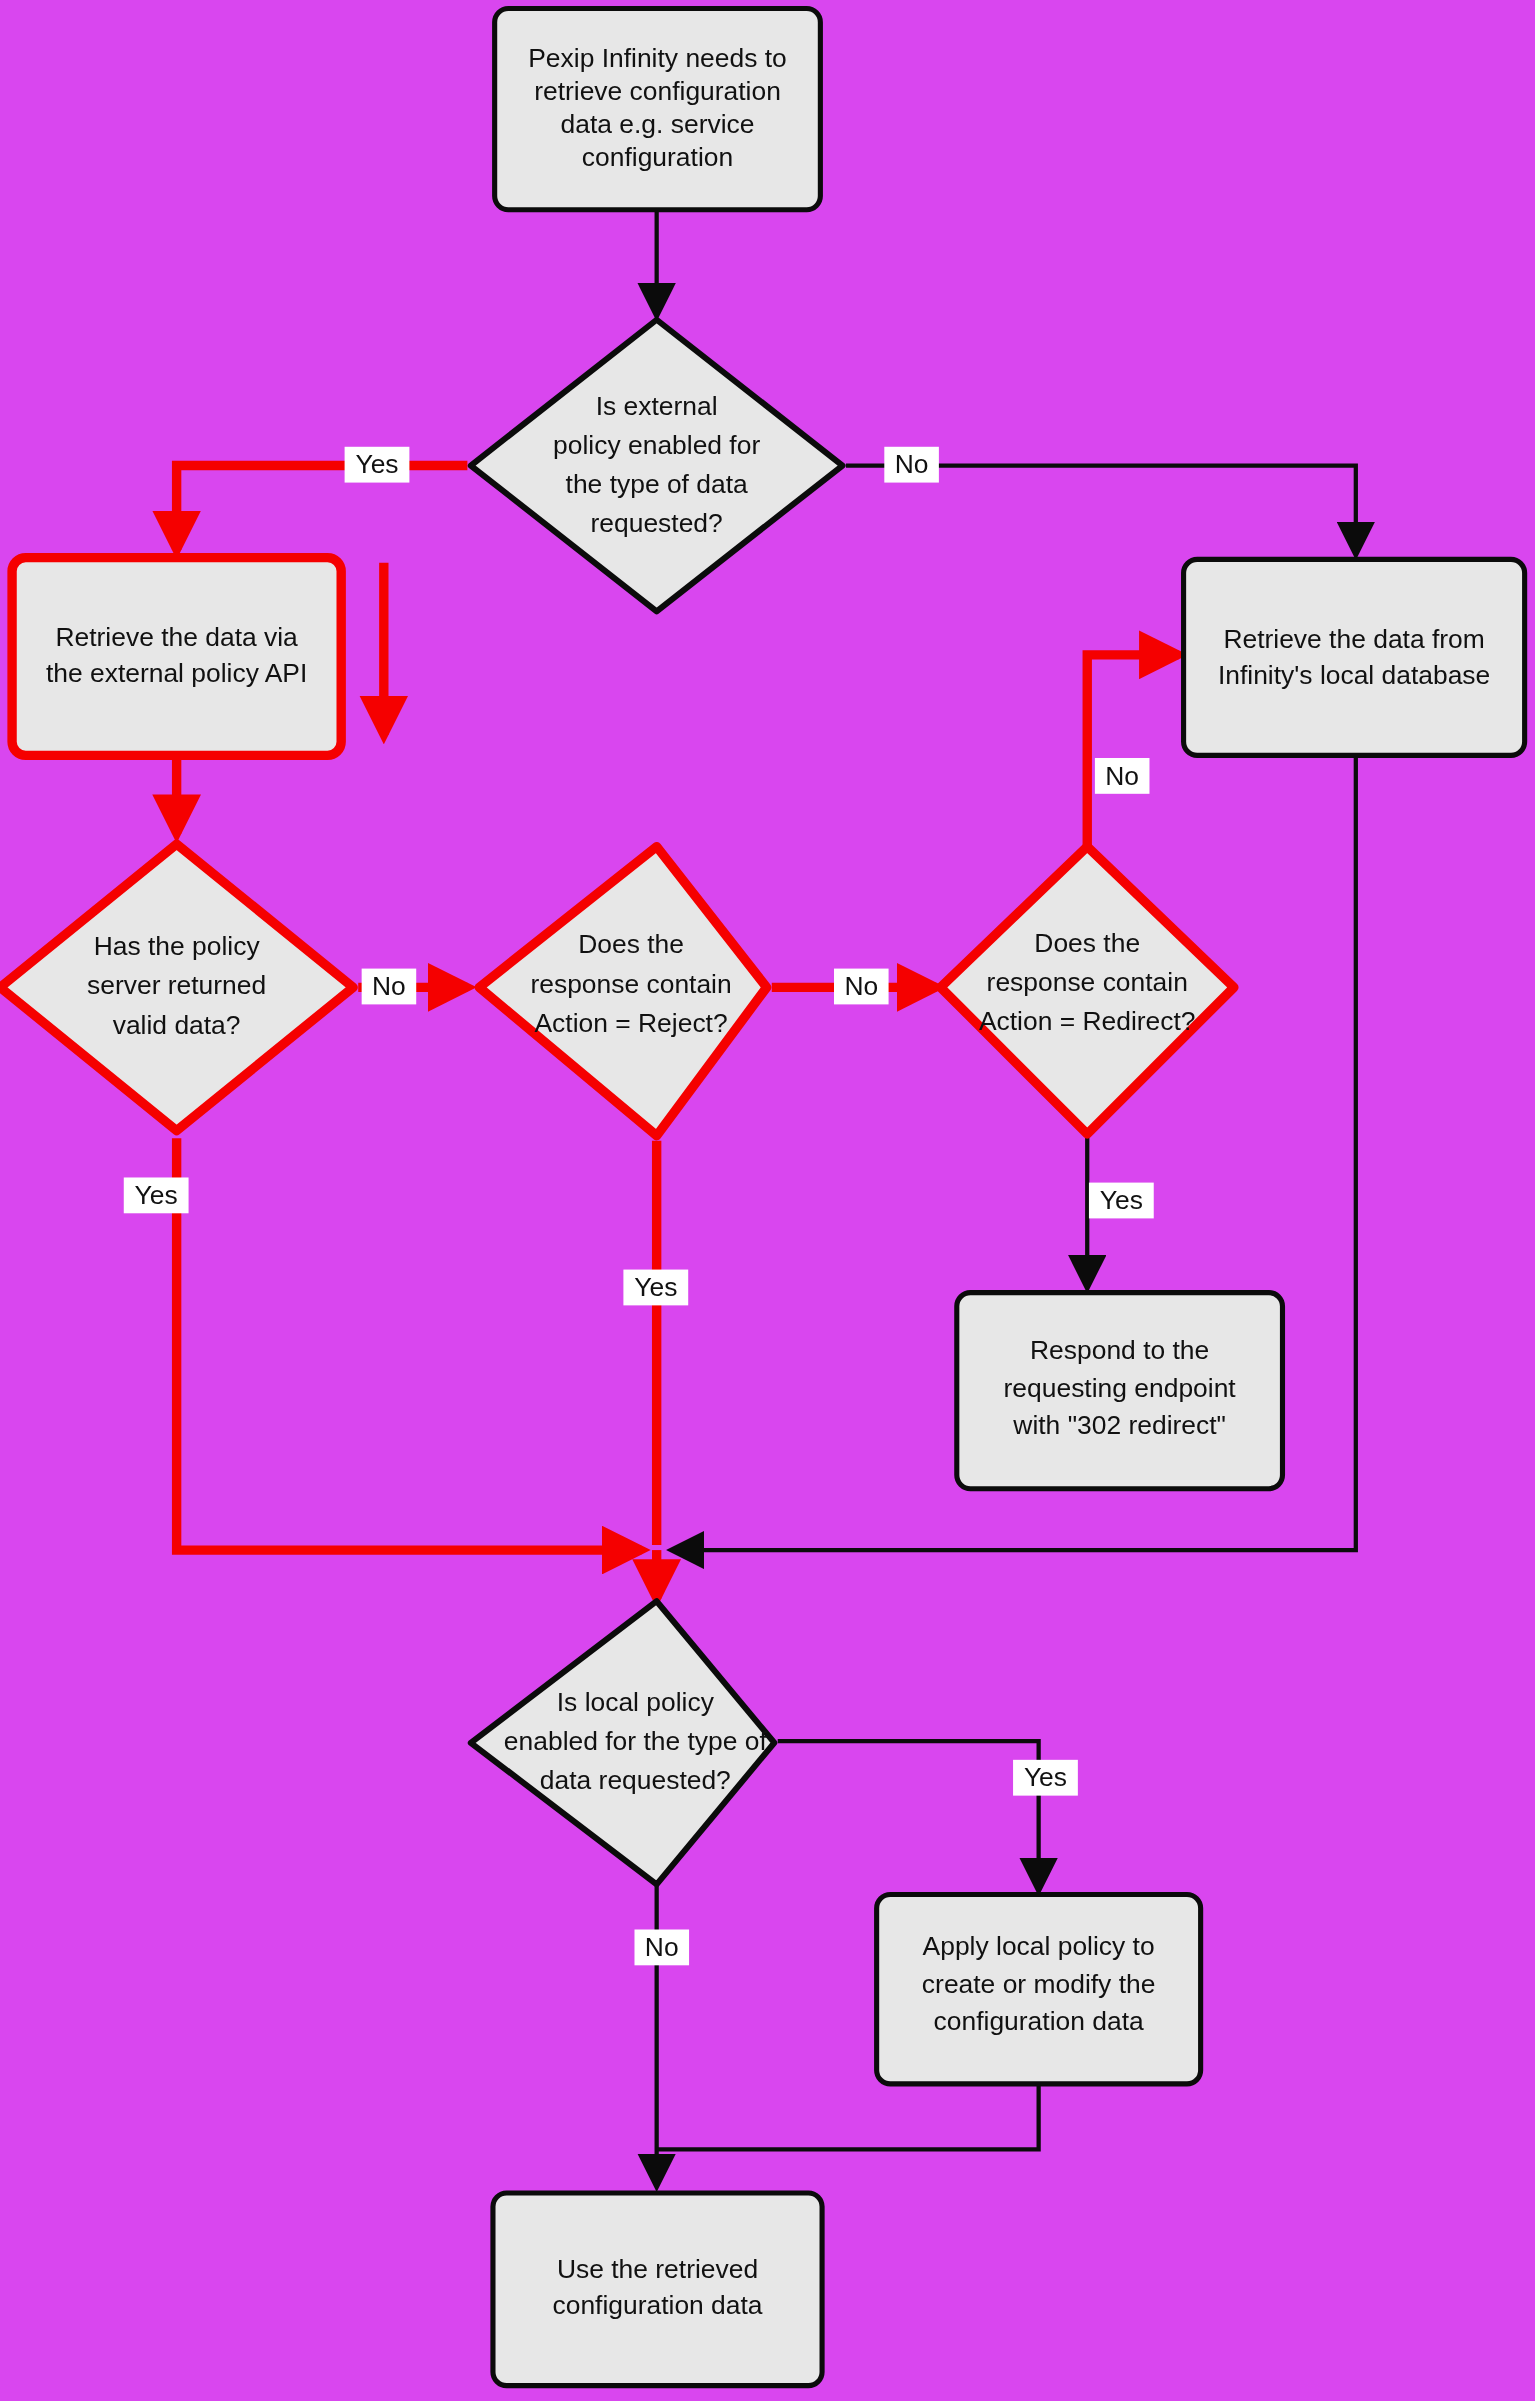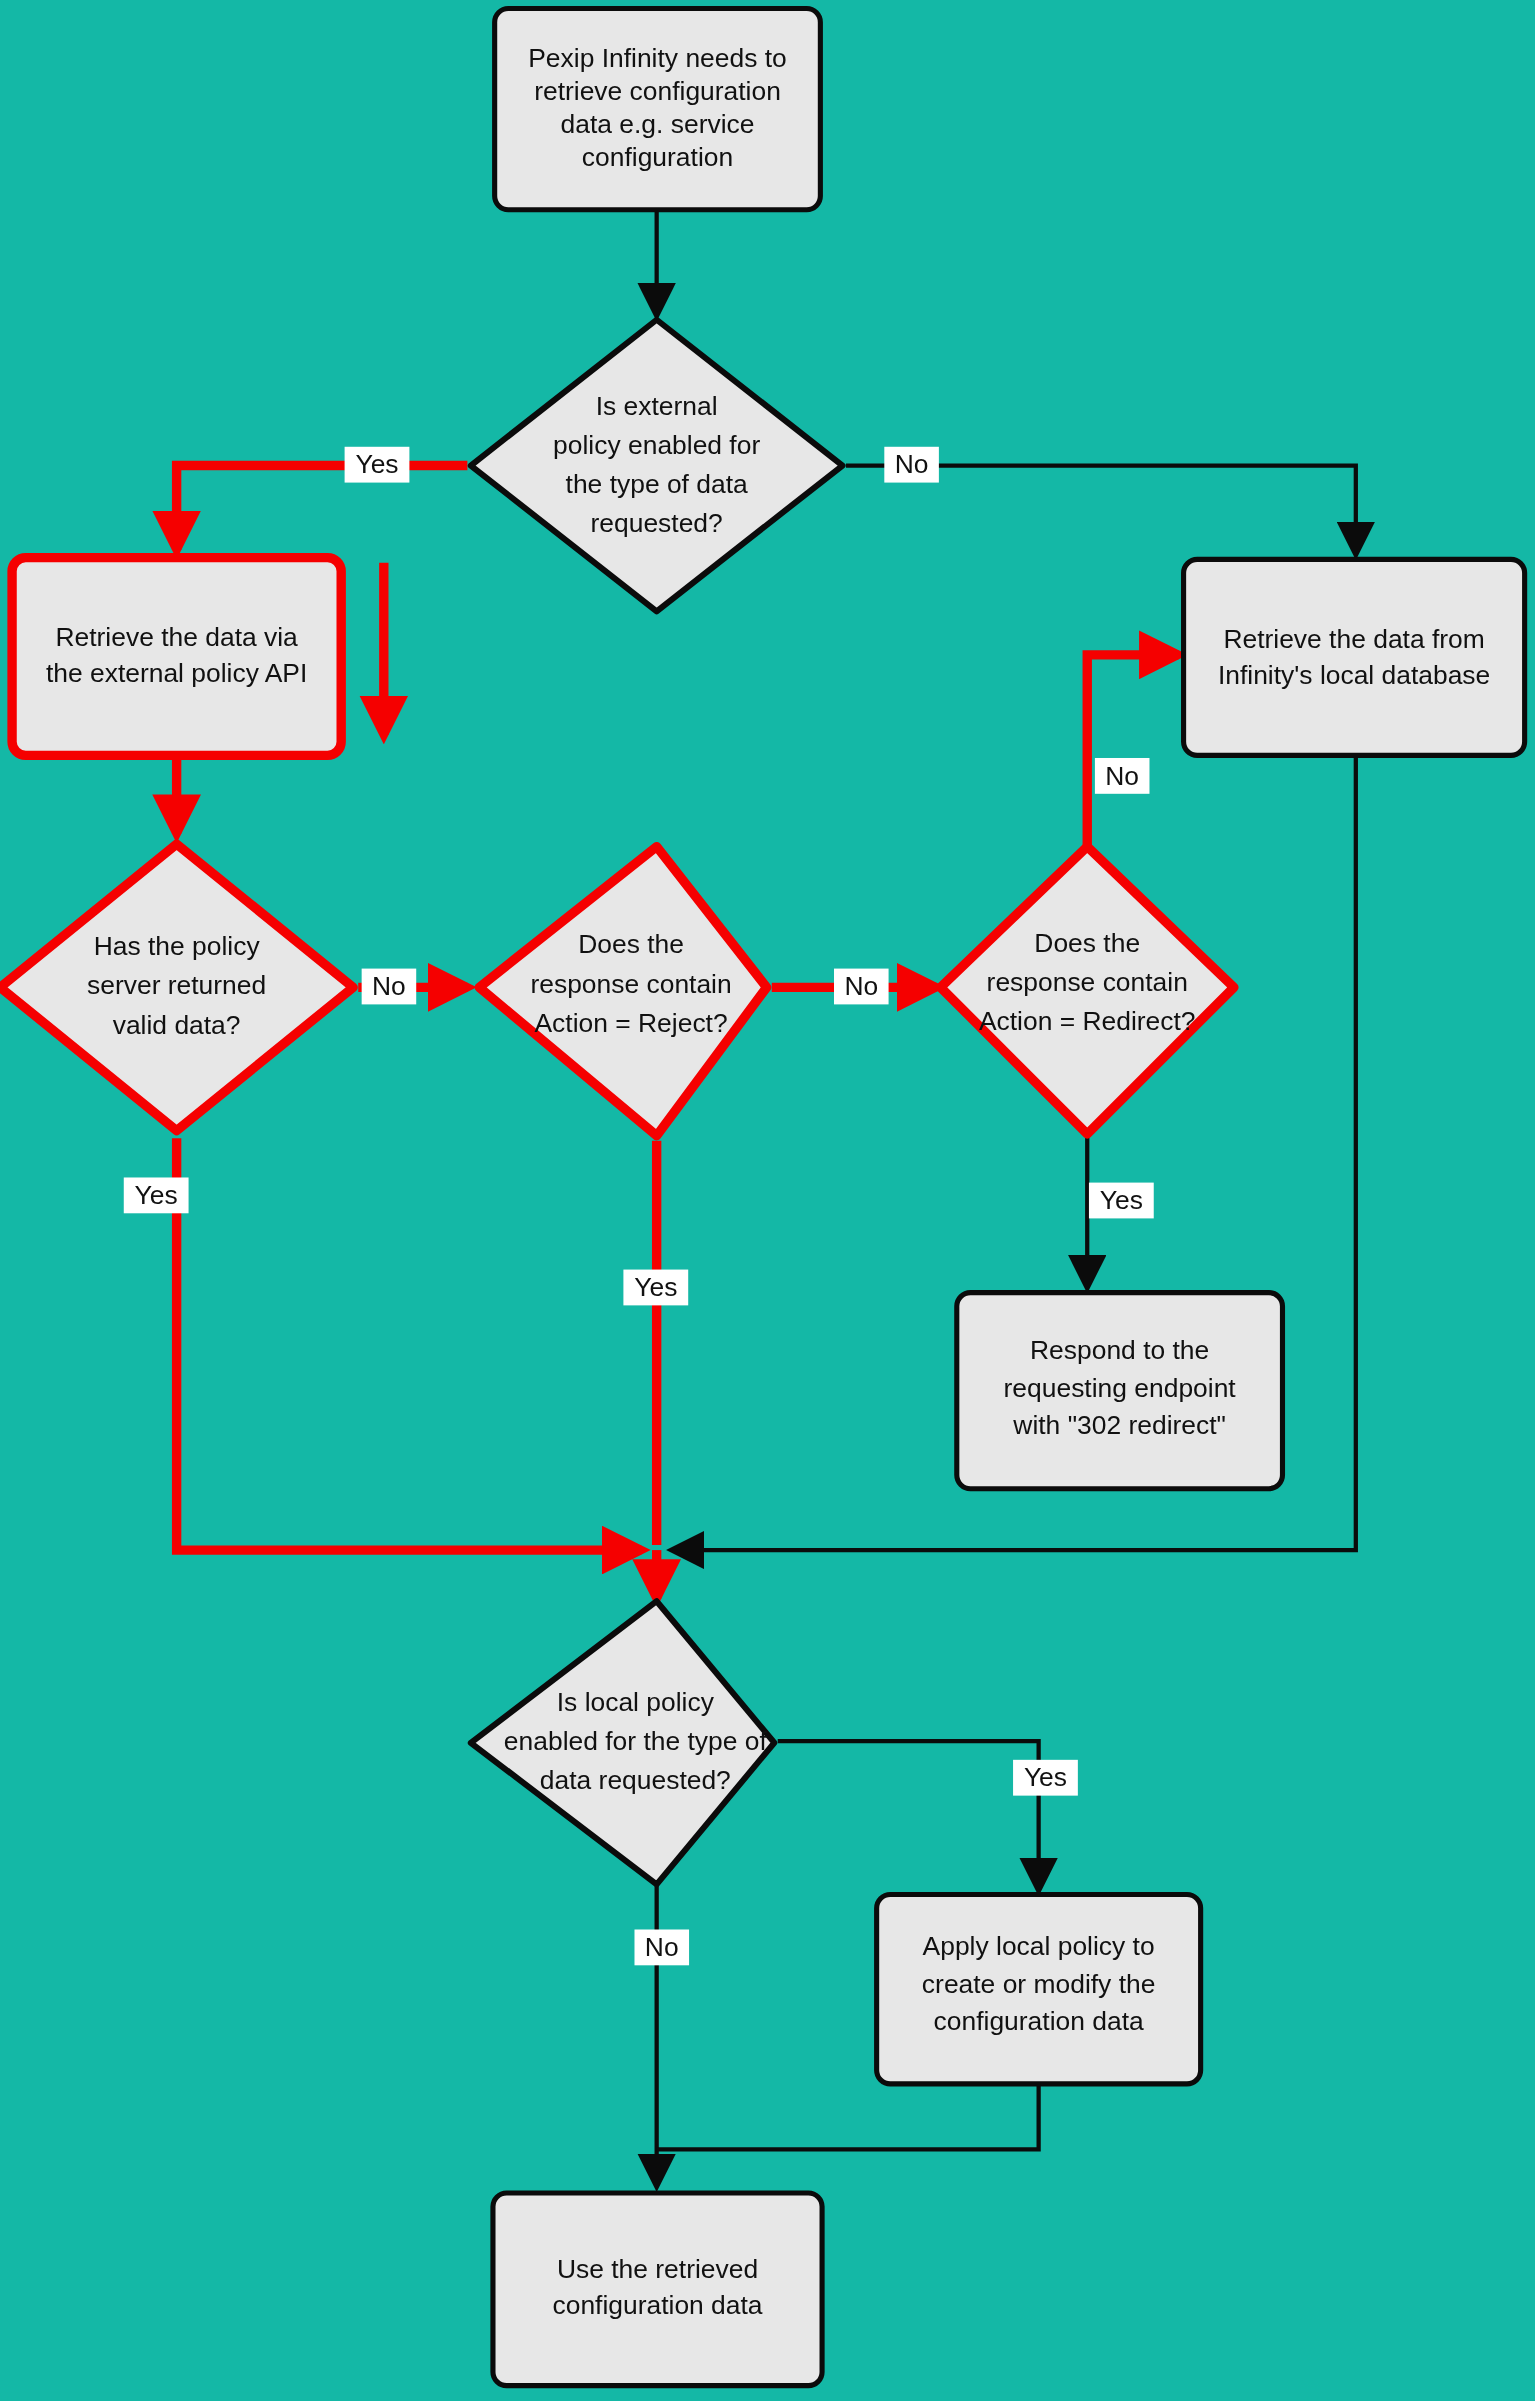--- a/index.html
+++ b/index.html
@@ -1,17 +1,17 @@
 <!DOCTYPE html>
 <html style="font-size:13.6px"><head>
 <meta charset="utf-8">
 <style>
   html,body{margin:0;padding:0;background:#ffffff;}
   body{font-family:"Liberation Sans", sans-serif;}
-  #stage{position:relative;width:1535px;height:2401px;background:#14b8a6;overflow:hidden;}
+  #stage{position:relative;width:1535px;height:2401px;background:#d946ef;overflow:hidden;}
   svg{display:block;}
   .nodefill{fill:#e7e7e7;}
   .stroke-black{stroke:#0b0b0b;}
   .stroke-red{stroke:#f50000;}
   .nodetext{font-family:"Liberation Sans", sans-serif;font-size:31px;fill:#111111;text-anchor:middle;dominant-baseline:middle;}
   .edgelabel{font-family:"Liberation Sans", sans-serif;font-size:31px;fill:#111111;text-anchor:middle;dominant-baseline:middle;}
   .edge-black{fill:none;stroke:#0b0b0b;stroke-width:5;}
   .edge-red{fill:none;stroke:#f50000;stroke-width:11;}
   .lbl-bg{fill:#ffffff;}
 </style>

